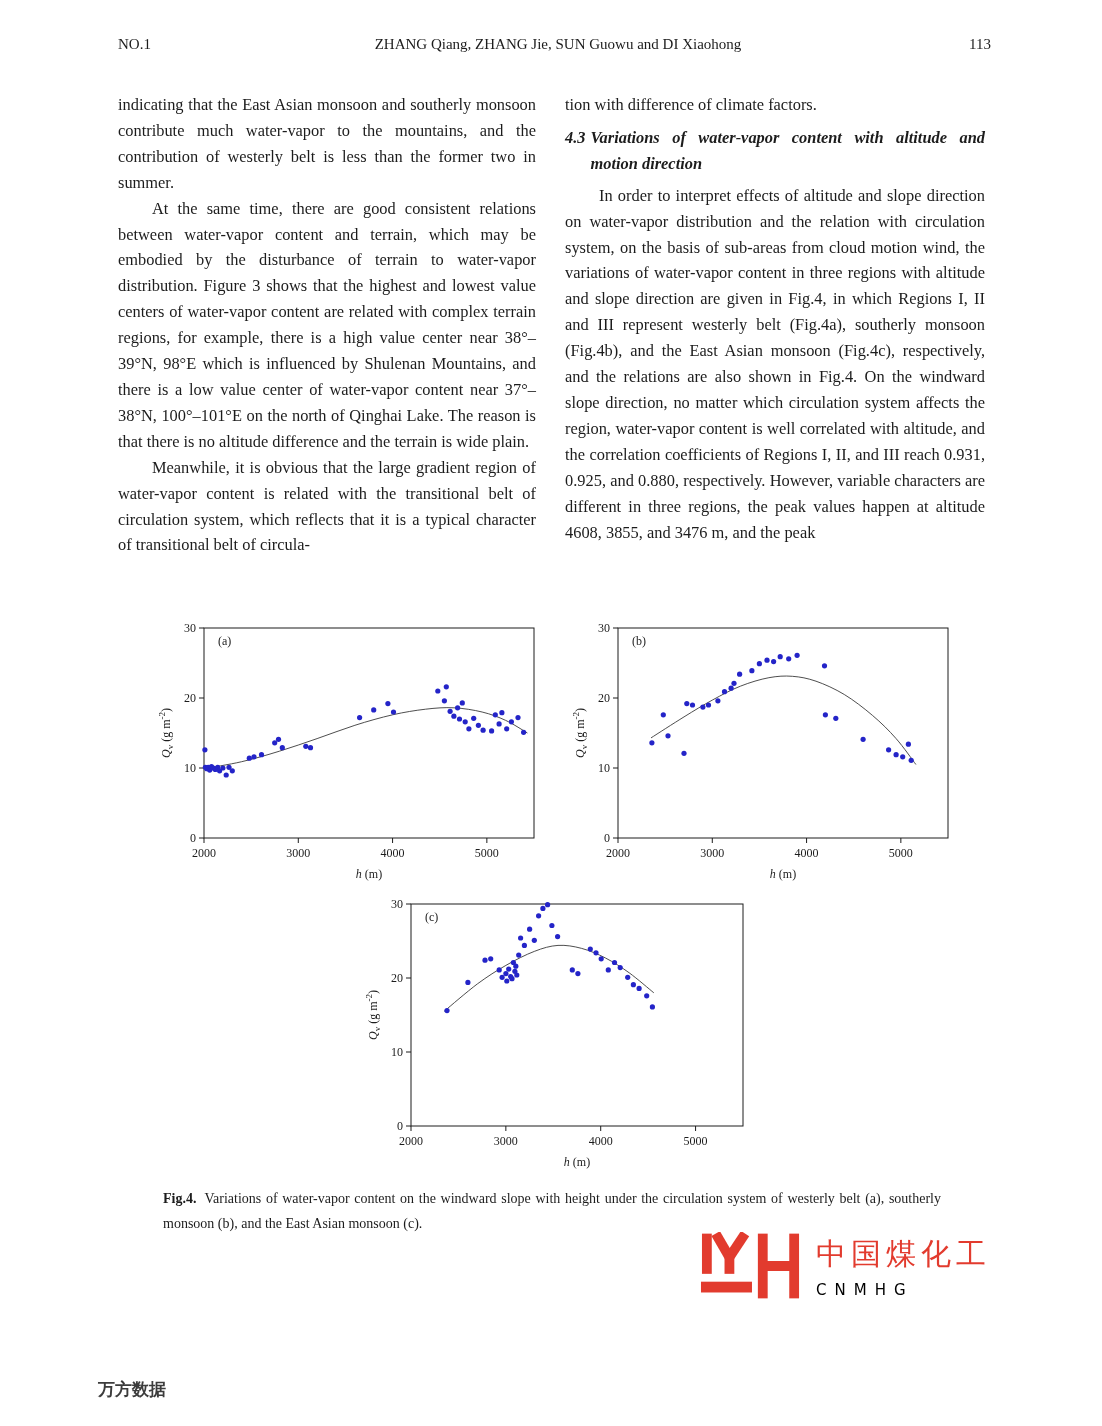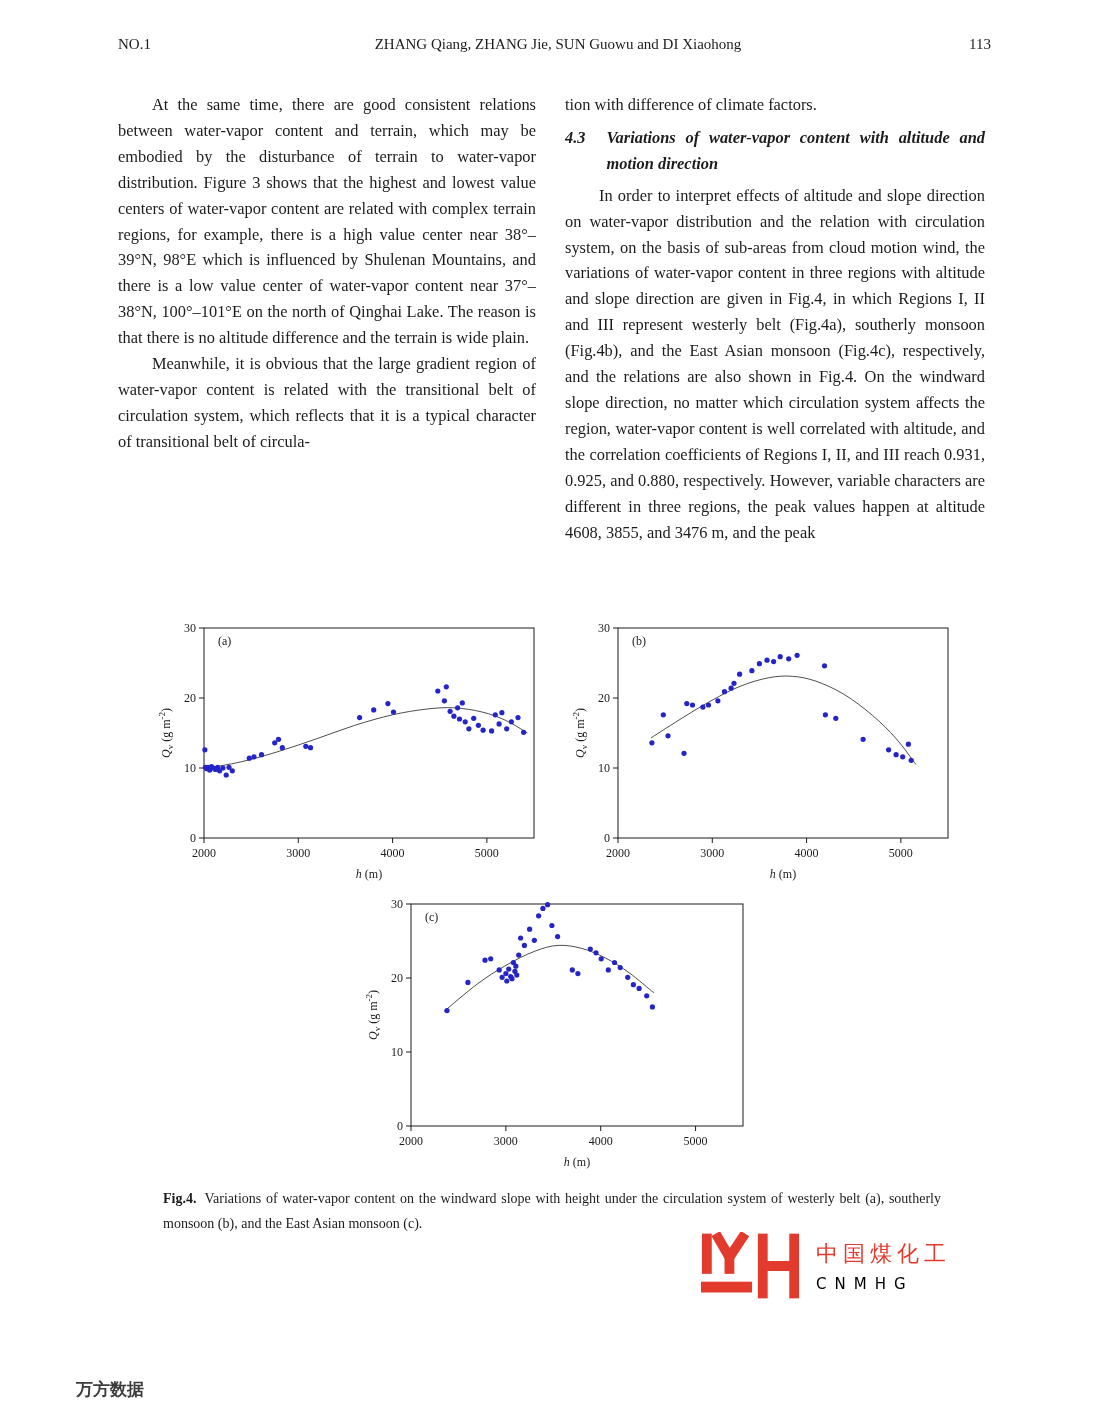--- a/index.html
+++ b/index.html
@@ -12,53 +12,54 @@
   .h-left  { position:absolute; left:118px; top:36px; font-size:15px; }
   .h-center{ position:absolute; left:7px; top:36px; width:100%; text-align:center; font-size:15px; }
   .h-right { position:absolute; right:111px; top:36px; font-size:15px; }
 
   .col { position:absolute; top:92px; text-align:justify; font-size:16.4px; line-height:25.9px; }
   .col-left  { left:118px; width:418px; }
   .col-right { left:565px; width:420px; }
   .col p.indent { text-indent:34px; }
 
   .heading { display:flex; font-weight:bold; font-style:italic; margin:7px 0 6px 0; }
-  .heading .num { margin-right:21px; flex:none; }
+  .heading .num { margin-right:5px; flex:none; }
 
   .chart { position:absolute; background:#fff; }
   #chart-a { left:156px; top:618px; width:390px; height:268px; }
   #chart-b { left:570px; top:618px; width:390px; height:268px; }
   #chart-c { left:363px; top:894px; width:392px; height:280px; }
 
   .caption { position:absolute; left:163px; top:1186px; width:778px;
              font-size:14px; line-height:25px; text-align:justify; }
   .caption .fig-label { font-weight:bold; margin-right:8px; }
 
   .logo { position:absolute; left:700px; top:1232px; display:flex; align-items:center; }
   .logo-text { margin-left:14px; }
-  .logo-cn { color:#e23b2e; font-size:22px; letter-spacing:5px;
+  .logo-cn { color:#e23b2e; font-size:30px; letter-spacing:5px;
              font-family:"DejaVu Sans", sans-serif; }
   .logo-en { color:#000000; font-size:15px; letter-spacing:8px; margin-top:6px;
              font-family:"DejaVu Sans", sans-serif; }
 
-  .watermark { position:absolute; left:76px; top:1378px; font-size:17px; color:#3c3c3c;
+  .watermark { position:absolute; left:98px; top:1378px; font-size:17px; color:#3c3c3c;
                font-family:"DejaVu Sans", sans-serif; font-weight:600; }
 
   svg text.tick { font-family:"Liberation Serif", serif; font-size:12px; fill:#1c1c1c; }
 </style>
 </head>
 <body>
 
 <div>
 
   <span class="h-left">NO.1</span>
   <span class="h-center">ZHANG Qiang, ZHANG Jie, SUN Guowu and DI Xiaohong</span>
   <span class="h-right">113</span>
 
   <div class="col col-left">
+    <p>indicating that the East Asian monsoon and southerly monsoon contribute much water-vapor to the mountains, and the contribution of westerly belt is less than the former two in summer.</p>
     <p class="indent">At the same time, there are good consistent relations between water-vapor content and terrain, which may be embodied by the disturbance of terrain to water-vapor distribution.  Figure 3 shows that the highest and lowest value centers of water-vapor content are related with complex terrain regions, for example, there is a high value center near 38°–39°N, 98°E which is influenced by Shulenan Mountains, and there is a low value center of water-vapor content near 37°–38°N, 100°–101°E on the north of Qinghai Lake. The reason is that there is no altitude difference and the terrain is wide plain.</p>
     <p class="indent">Meanwhile, it is obvious that the large gradient region of water-vapor content is related with the transitional belt of circulation system, which reflects that it is a typical character of transitional belt of circula-</p>
   </div>
 
   <div class="col col-right">
     <p>tion with difference of climate factors.</p>
     <div class="heading">
       <span class="num">4.3</span>
       <span class="htext">Variations of water-vapor content with altitude and motion direction</span>
     </div>

